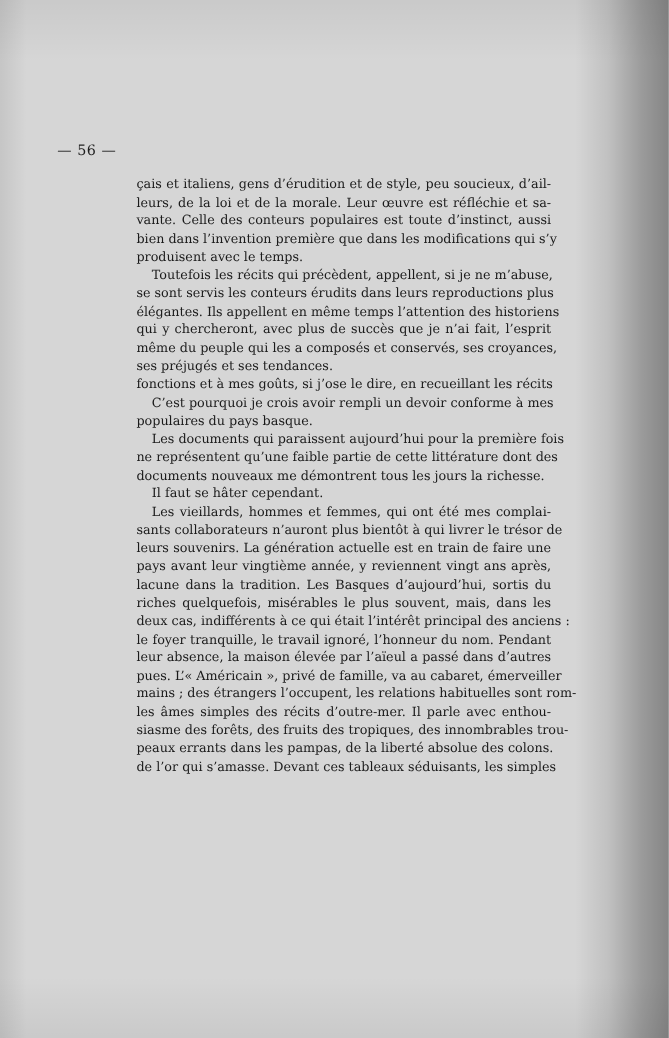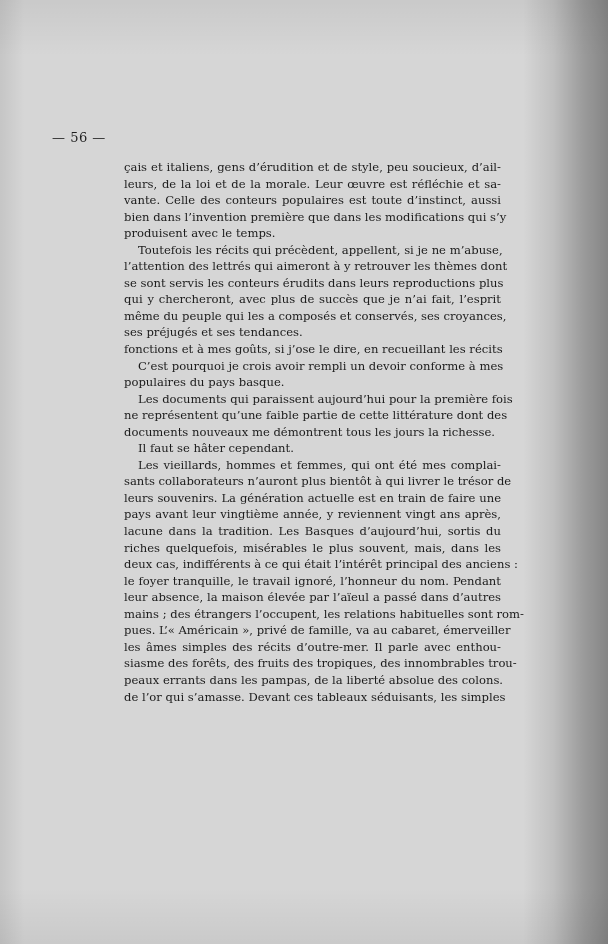--- a/index.html
+++ b/index.html
@@ -40,41 +40,41 @@
 
 <div class="page">
   <div class="page-number">— 56 —</div>
   <div class="text-block" id="text-block">
       <span class="line">çais et italiens, gens d’érudition et de style,  peu  soucieux,  d’ail-</span>
       <span class="line">leurs, de la  loi et de  la morale. Leur œuvre  est  réfléchie  et  sa-</span>
       <span class="line">vante. Celle des conteurs  populaires  est  toute  d’instinct,  aussi</span>
       <span class="line">bien dans l’invention première que dans les  modifications  qui s’y</span>
       <span class="line last">produisent avec le temps.</span>
       <span class="line indent">Toutefois les  récits  qui précèdent, appellent, si je ne  m’abuse,</span>
-      <span class="line">l’attention des lettrés qui aimeront  à  y  retrouver les thèmes dont</span>
       <span class="line">se sont servis les conteurs érudits dans  leurs reproductions  plus</span>
+      <span class="line">élégantes. Ils appellent en même temps  l’attention  des historiens</span>
       <span class="line">qui  y  chercheront, avec  plus de succès que je n’ai fait,  l’esprit</span>
       <span class="line">même du peuple qui les a composés et conservés, ses  croyances,</span>
       <span class="line last">ses préjugés et ses tendances.</span>
       <span class="line">fonctions et à mes goûts, si j’ose le dire, en recueillant  les  récits</span>
       <span class="line indent">C’est pourquoi je crois avoir rempli un  devoir  conforme  à mes</span>
       <span class="line last">populaires du pays basque.</span>
       <span class="line indent">Les documents qui  paraissent aujourd’hui pour la première fois</span>
       <span class="line">ne représentent qu’une faible partie de cette  littérature  dont  des</span>
       <span class="line last">documents nouveaux me démontrent tous les jours la richesse.</span>
       <span class="line indent last">Il faut se hâter cependant.</span>
       <span class="line indent">Les vieillards, hommes et femmes,  qui  ont  été  mes  complai-</span>
       <span class="line">sants collaborateurs n’auront plus bientôt à qui livrer  le trésor de</span>
       <span class="line">leurs souvenirs. La génération actuelle est en train  de  faire  une</span>
       <span class="line">pays avant leur vingtième année,  y  reviennent  vingt ans  après,</span>
       <span class="line">lacune dans la  tradition.  Les Basques  d’aujourd’hui,  sortis  du</span>
       <span class="line">riches quelquefois, misérables  le  plus  souvent,  mais,  dans  les</span>
       <span class="line">deux cas, indifférents à ce qui était l’intérêt principal des anciens :</span>
       <span class="line">le foyer tranquille, le travail ignoré,  l’honneur  du nom.  Pendant</span>
       <span class="line">leur absence, la  maison élevée par l’aïeul a  passé  dans  d’autres</span>
+      <span class="line">pues. L’« Américain », privé de famille, va au cabaret, émerveiller</span>
       <span class="line">mains ; des étrangers l’occupent, les relations habituelles sont rom-</span>
-      <span class="line">pues. L’« Américain », privé de famille, va au cabaret, émerveiller</span>
       <span class="line">les âmes simples  des  récits  d’outre-mer.  Il  parle  avec  enthou-</span>
       <span class="line">siasme des forêts, des fruits des tropiques, des innombrables trou-</span>
       <span class="line">peaux errants dans les pampas, de la  liberté  absolue  des colons.</span>
       <span class="line">de l’or qui  s’amasse.  Devant ces  tableaux  séduisants,  les simples</span>
     </div>
 </div>
 
 </body></html>

